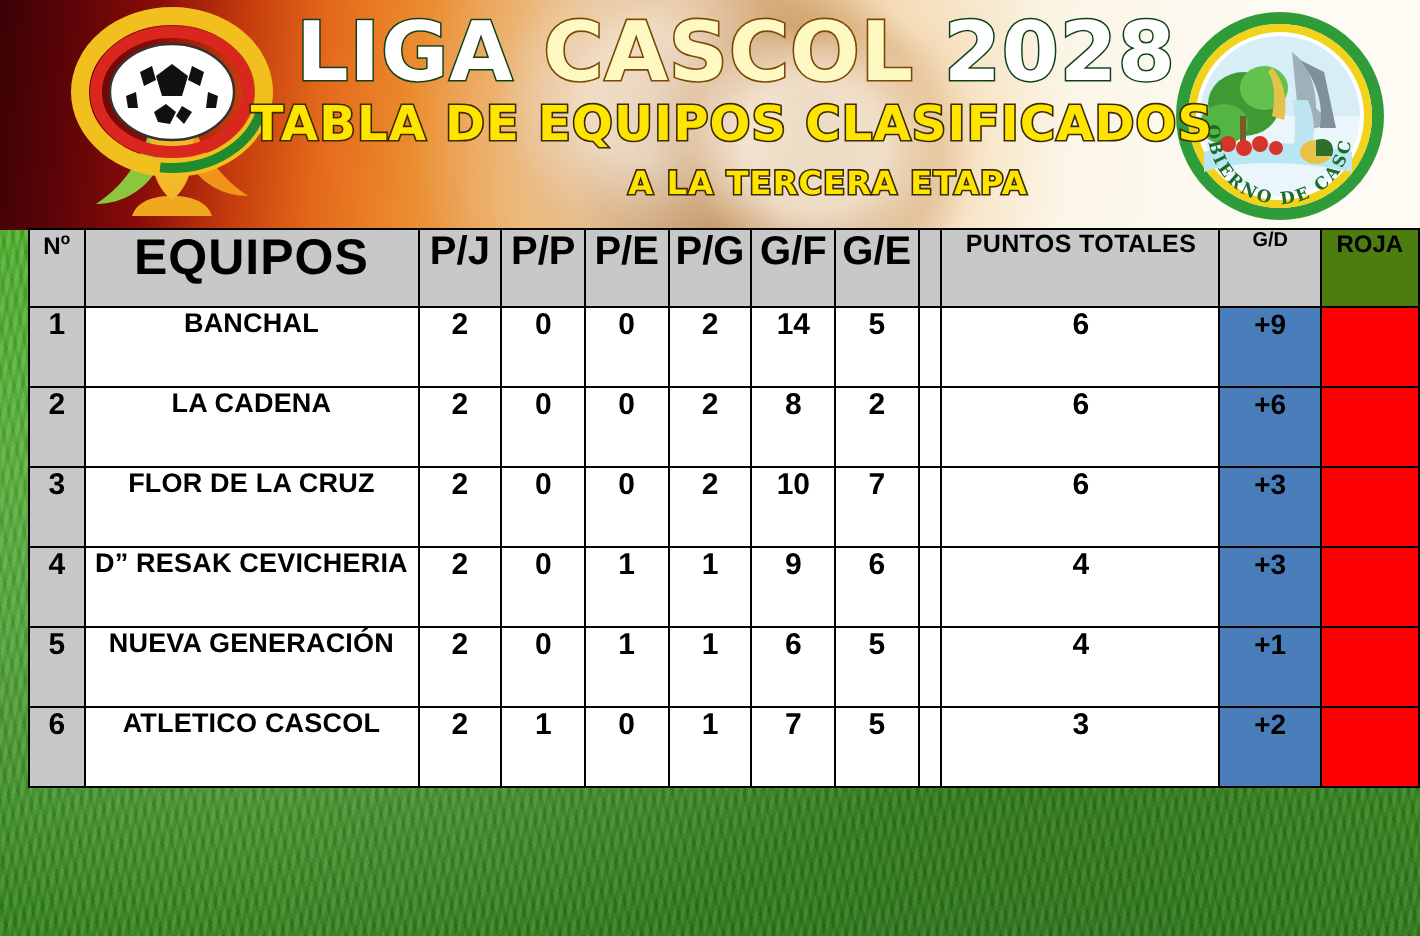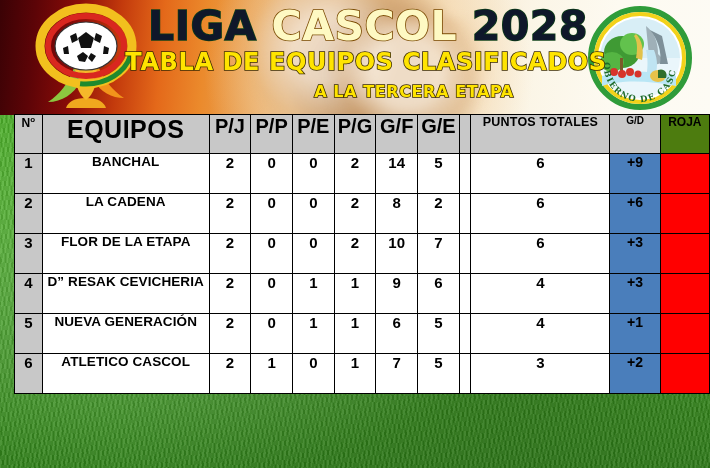--- a/index.html
+++ b/index.html
@@ -65,21 +65,21 @@
   .seal { position:absolute; left: 588px; top: 6px; width: 104px; height: 104px; }
 
   
   .title-main {
     position:absolute; left: 0; top: 4px; width: 710px;
     text-align: center; padding-left: 26px;
     font-size: 41px; font-weight: 900; letter-spacing: .5px;
     font-family: "DejaVu Sans", sans-serif;
     white-space: nowrap; line-height: 44px;
   }
-  .t-green { color:#0f172a; -webkit-text-stroke: 1.5px #0d3f18; paint-order: stroke fill; margin-top: 41px; }
+  .t-green { color:#ffffff; -webkit-text-stroke: 1.5px #0d3f18; paint-order: stroke fill; margin-top: 41px; }
   .t-yellow { color:#fef9c3; -webkit-text-stroke: 1.6px #7a4a00; paint-order: stroke fill; }
 
   .title-sub {
     position:absolute; left:0; width: 710px; text-align:center; padding-left: 22px;
     font-family: "DejaVu Sans", sans-serif;
     font-size: 24px; font-weight: 900; letter-spacing: .6px;
     color: #ffe400; -webkit-text-stroke: 1.6px #3a2a00; paint-order: stroke fill;
     white-space: nowrap;
   }
   .sub1 { top: 48px; }
@@ -243,21 +243,21 @@
           <td class="c-stat">2</td>
           <td class="c-stat">8</td>
           <td class="c-stat">2</td>
           <td class="c-gap"></td>
           <td class="c-pts">6</td>
           <td class="c-gd">+6</td>
           <td class="c-roja"></td>
         </tr>
         <tr>
           <td class="c-num">3</td>
-          <td class="c-team">FLOR DE LA ETAPA</td>
+          <td class="c-team">FLOR DE LA CRUZ</td>
           <td class="c-stat">2</td>
           <td class="c-stat">0</td>
           <td class="c-stat">0</td>
           <td class="c-stat">2</td>
           <td class="c-stat">10</td>
           <td class="c-stat">7</td>
           <td class="c-gap"></td>
           <td class="c-pts">6</td>
           <td class="c-gd">+3</td>
           <td class="c-roja"></td>

